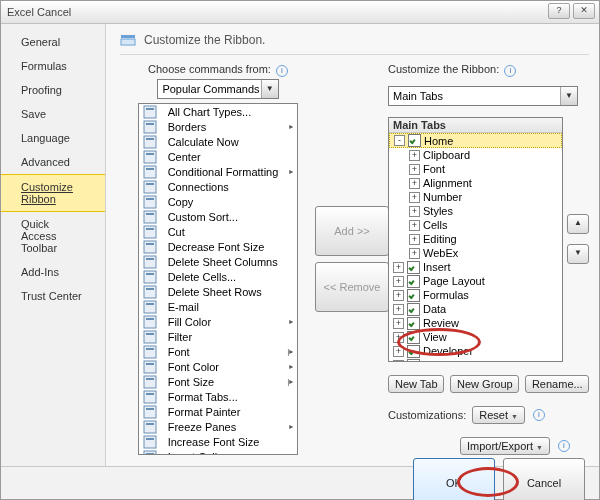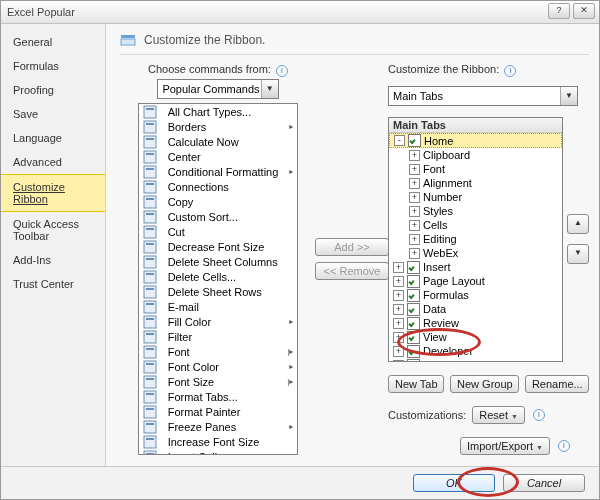--- a/index.html
+++ b/index.html
@@ -2,21 +2,21 @@
 <html><head>
 <meta charset="utf-8">
 <style>
   html,body{margin:0;padding:0;font-family:"Segoe UI",Tahoma,sans-serif;font-size:11px;background:#ece9d8;}
   .window{width:600px;height:500px;position:relative;border:1px solid #9a9a9a;background:#f7f7f7;box-sizing:border-box;}
   .titlebar{height:22px;line-height:22px;padding:0 6px;background:linear-gradient(#ffffff,#e4e4e4);border-bottom:1px solid #c0c0c0;color:#444;font-size:11px;position:relative;}
   .titlebar .wbtns{position:absolute;right:4px;top:2px;display:flex;gap:3px;}
   .wbtn{width:20px;height:14px;border:1px solid #a5a5a5;border-radius:2px;background:linear-gradient(#ffffff,#d8d8d8);font-size:9px;text-align:center;line-height:12px;color:#444;}
   .body{display:flex;height:calc(100% - 22px - 32px);}
   .nav{width:104px;background:#f1f1f1;border-right:1px solid #d0d0d0;padding-top:6px;}
-  .nav .item{padding:6px 12px;color:#333;cursor:default;}
+  .nav .item{padding:6px 20px;color:#333;cursor:default;}
   .nav .item.sel{background:#fff1aa;border:1px solid #e6c200;border-left:none;border-right:none;text-decoration:underline;}
   .main{flex:1;padding:8px 10px 4px 14px;position:relative;overflow:hidden;}
   .hdr{display:flex;align-items:center;gap:8px;margin-bottom:6px;}
   .hdr-icon{width:16px;height:16px;}
   .hdr-title{color:#555;font-size:12px;}
   .divider{border-top:1px solid #d8d8d8;margin:4px 0 8px 0;}
   .cols{display:flex;gap:8px;height:calc(100% - 40px);}
   .col-left{width:196px;display:flex;flex-direction:column;gap:2px;align-items:center;}
   .col-mid{width:56px;display:flex;flex-direction:column;justify-content:center;gap:6px;align-items:center;}
   .col-right{flex:1;display:flex;flex-direction:column;gap:9px;min-width:0;}
@@ -31,40 +31,40 @@
   .cmd .sub{font-size:8px;color:#555;}
   .treebox{border:1px solid #828282;background:#fff;flex:1;overflow:hidden;margin-top:2px;position:relative;}
   .tree-hdr{background:linear-gradient(#f5f5f5,#e4e4e4);border-bottom:1px solid #c9c9c9;padding:1px 4px;font-weight:bold;color:#333;}
   .tn{display:flex;align-items:center;height:14px;line-height:14px;white-space:nowrap;}
   .exp{width:9px;height:9px;border:1px solid #888;background:#fff;color:#333;font-size:9px;line-height:8px;text-align:center;margin-right:3px;flex:0 0 9px;}
   .spacer{display:inline-block;}
   .cb{width:11px;height:11px;border:1px solid #777;background:#fff;margin-right:3px;position:relative;flex:0 0 11px;}
   .cb.on::after{content:"";position:absolute;left:1px;top:4px;width:3px;height:2px;border-left:2px solid #2a7e2a;border-bottom:2px solid #2a7e2a;transform:rotate(-50deg);}
   .tn .tx{color:#000;}
   .tn.sel{background:#fff1aa;border:1px dotted #c0a000;height:13px;}
-  .btn{border:1px solid #8a8a8a;border-radius:3px;background:linear-gradient(#ffffff,#dedede);padding:2px 8px;font-size:11px;color:#222;min-width:56px;text-align:center;white-space:nowrap;}
+  .btn{border:1px solid #8a8a8a;border-radius:3px;background:linear-gradient(#ffffff,#dedede);padding:18px 8px;font-size:11px;color:#222;min-width:56px;text-align:center;white-space:nowrap;}
   .btn.small{min-width:0;padding:2px 6px;}
   .btn.dis{color:#9a9a9a;}
   .btn .dd{font-size:7px;margin-left:3px;color:#555;}
   .right-actions{display:flex;gap:6px;margin-top:4px;}
   .cust-row{display:flex;align-items:center;gap:6px;margin-top:4px;}
   .sqbtn{width:20px;height:18px;border:1px solid #8a8a8a;border-radius:3px;background:linear-gradient(#ffffff,#dedede);font-size:8px;text-align:center;line-height:16px;color:#333;}
   .circle{position:absolute;border:3px solid #c4322b;border-radius:50%;pointer-events:none;}
-  .footer{position:absolute;bottom:0;left:0;right:0;height:32px;border-top:1px solid #c9c9c9;background:#f2f2f2;display:flex;justify-content:flex-end;align-items:center;gap:8px;padding:0 14px;font-style:italic;}
+  .footer{position:absolute;bottom:0;left:0;right:0;height:32px;border-top:1px solid #c9c9c9;background:#f2f2f2;display:flex;justify-content:flex-end;align-items:center;gap:8px;padding:0 14px;}
   .footer .ok{border:1px solid #3874b5;background:linear-gradient(#f5fbff,#d5e9ff);}
   
   .ic svg{width:14px;height:14px;display:block;}
 </style>
 </head>
 <body>
 
 <div class="window">
 
   <div class="titlebar">
-    <span>Excel Popular</span>
+    <span>Excel Cancel</span>
     <div class="wbtns">
       <div class="wbtn">?</div>
       <div class="wbtn">✕</div>
     </div>
   </div>
 
   <div class="body">
     <div class="nav" id="nav">
         <div class="item">General</div>
         <div class="item">Formulas</div>

